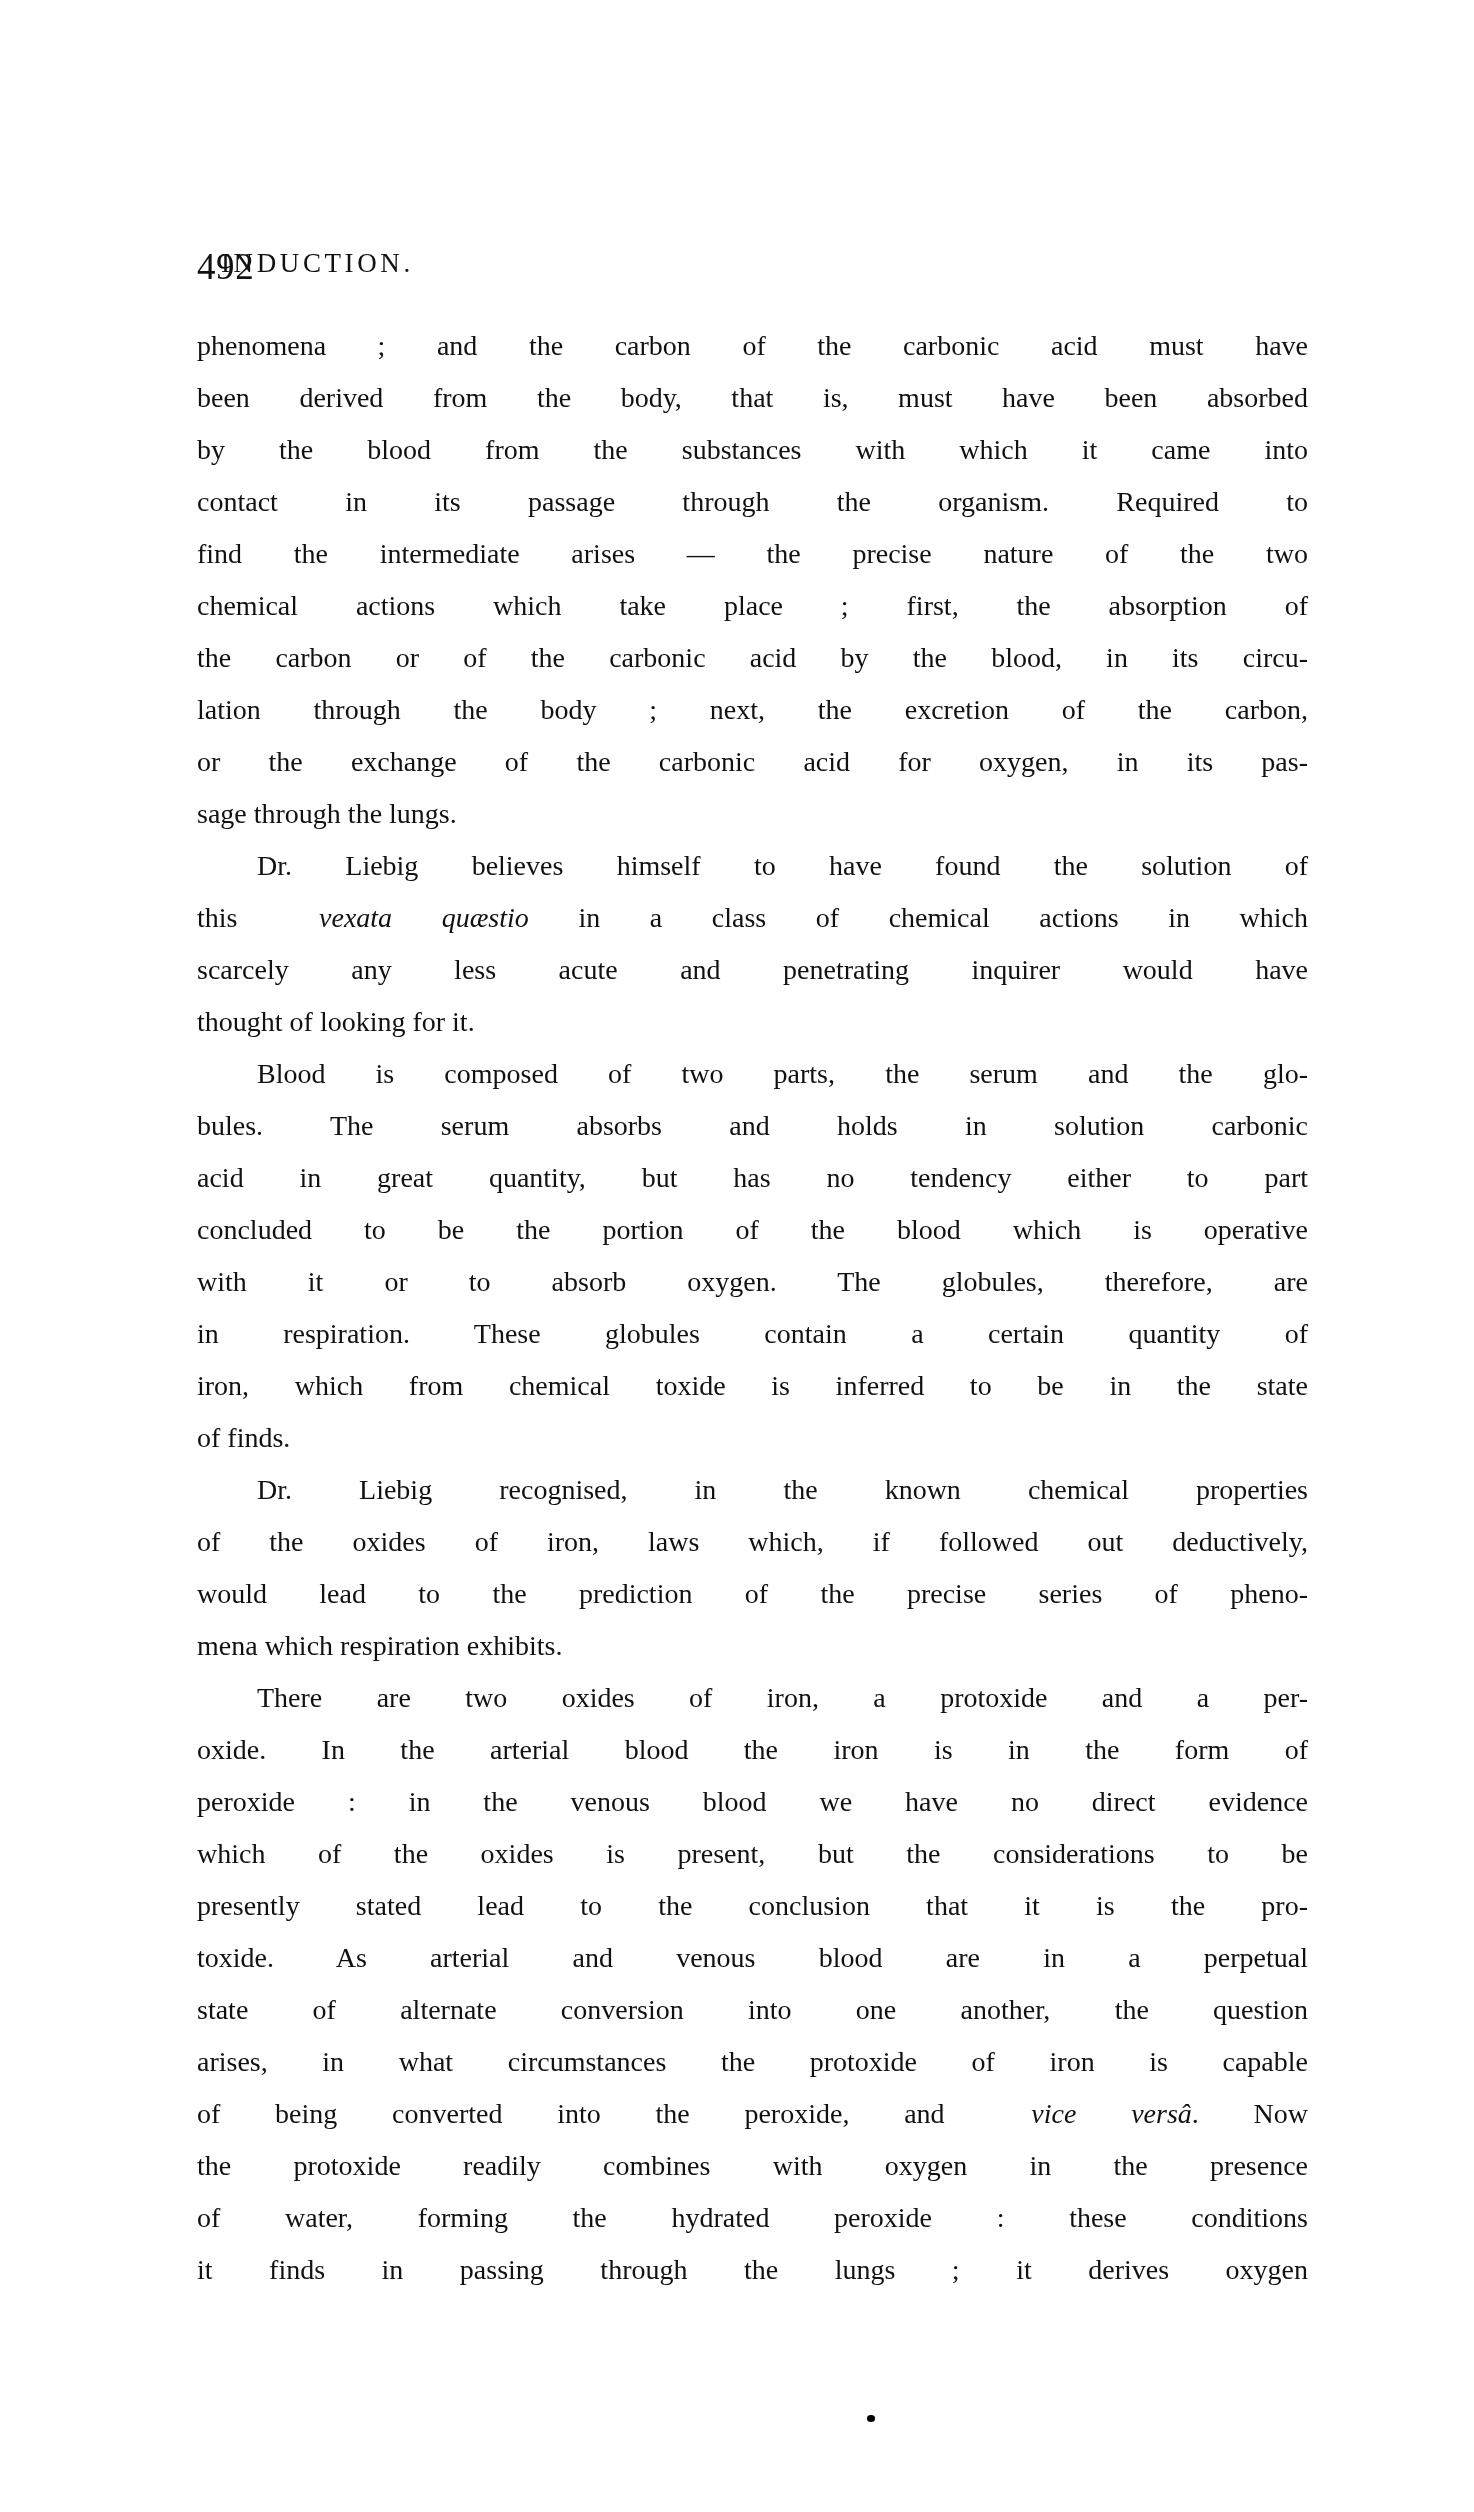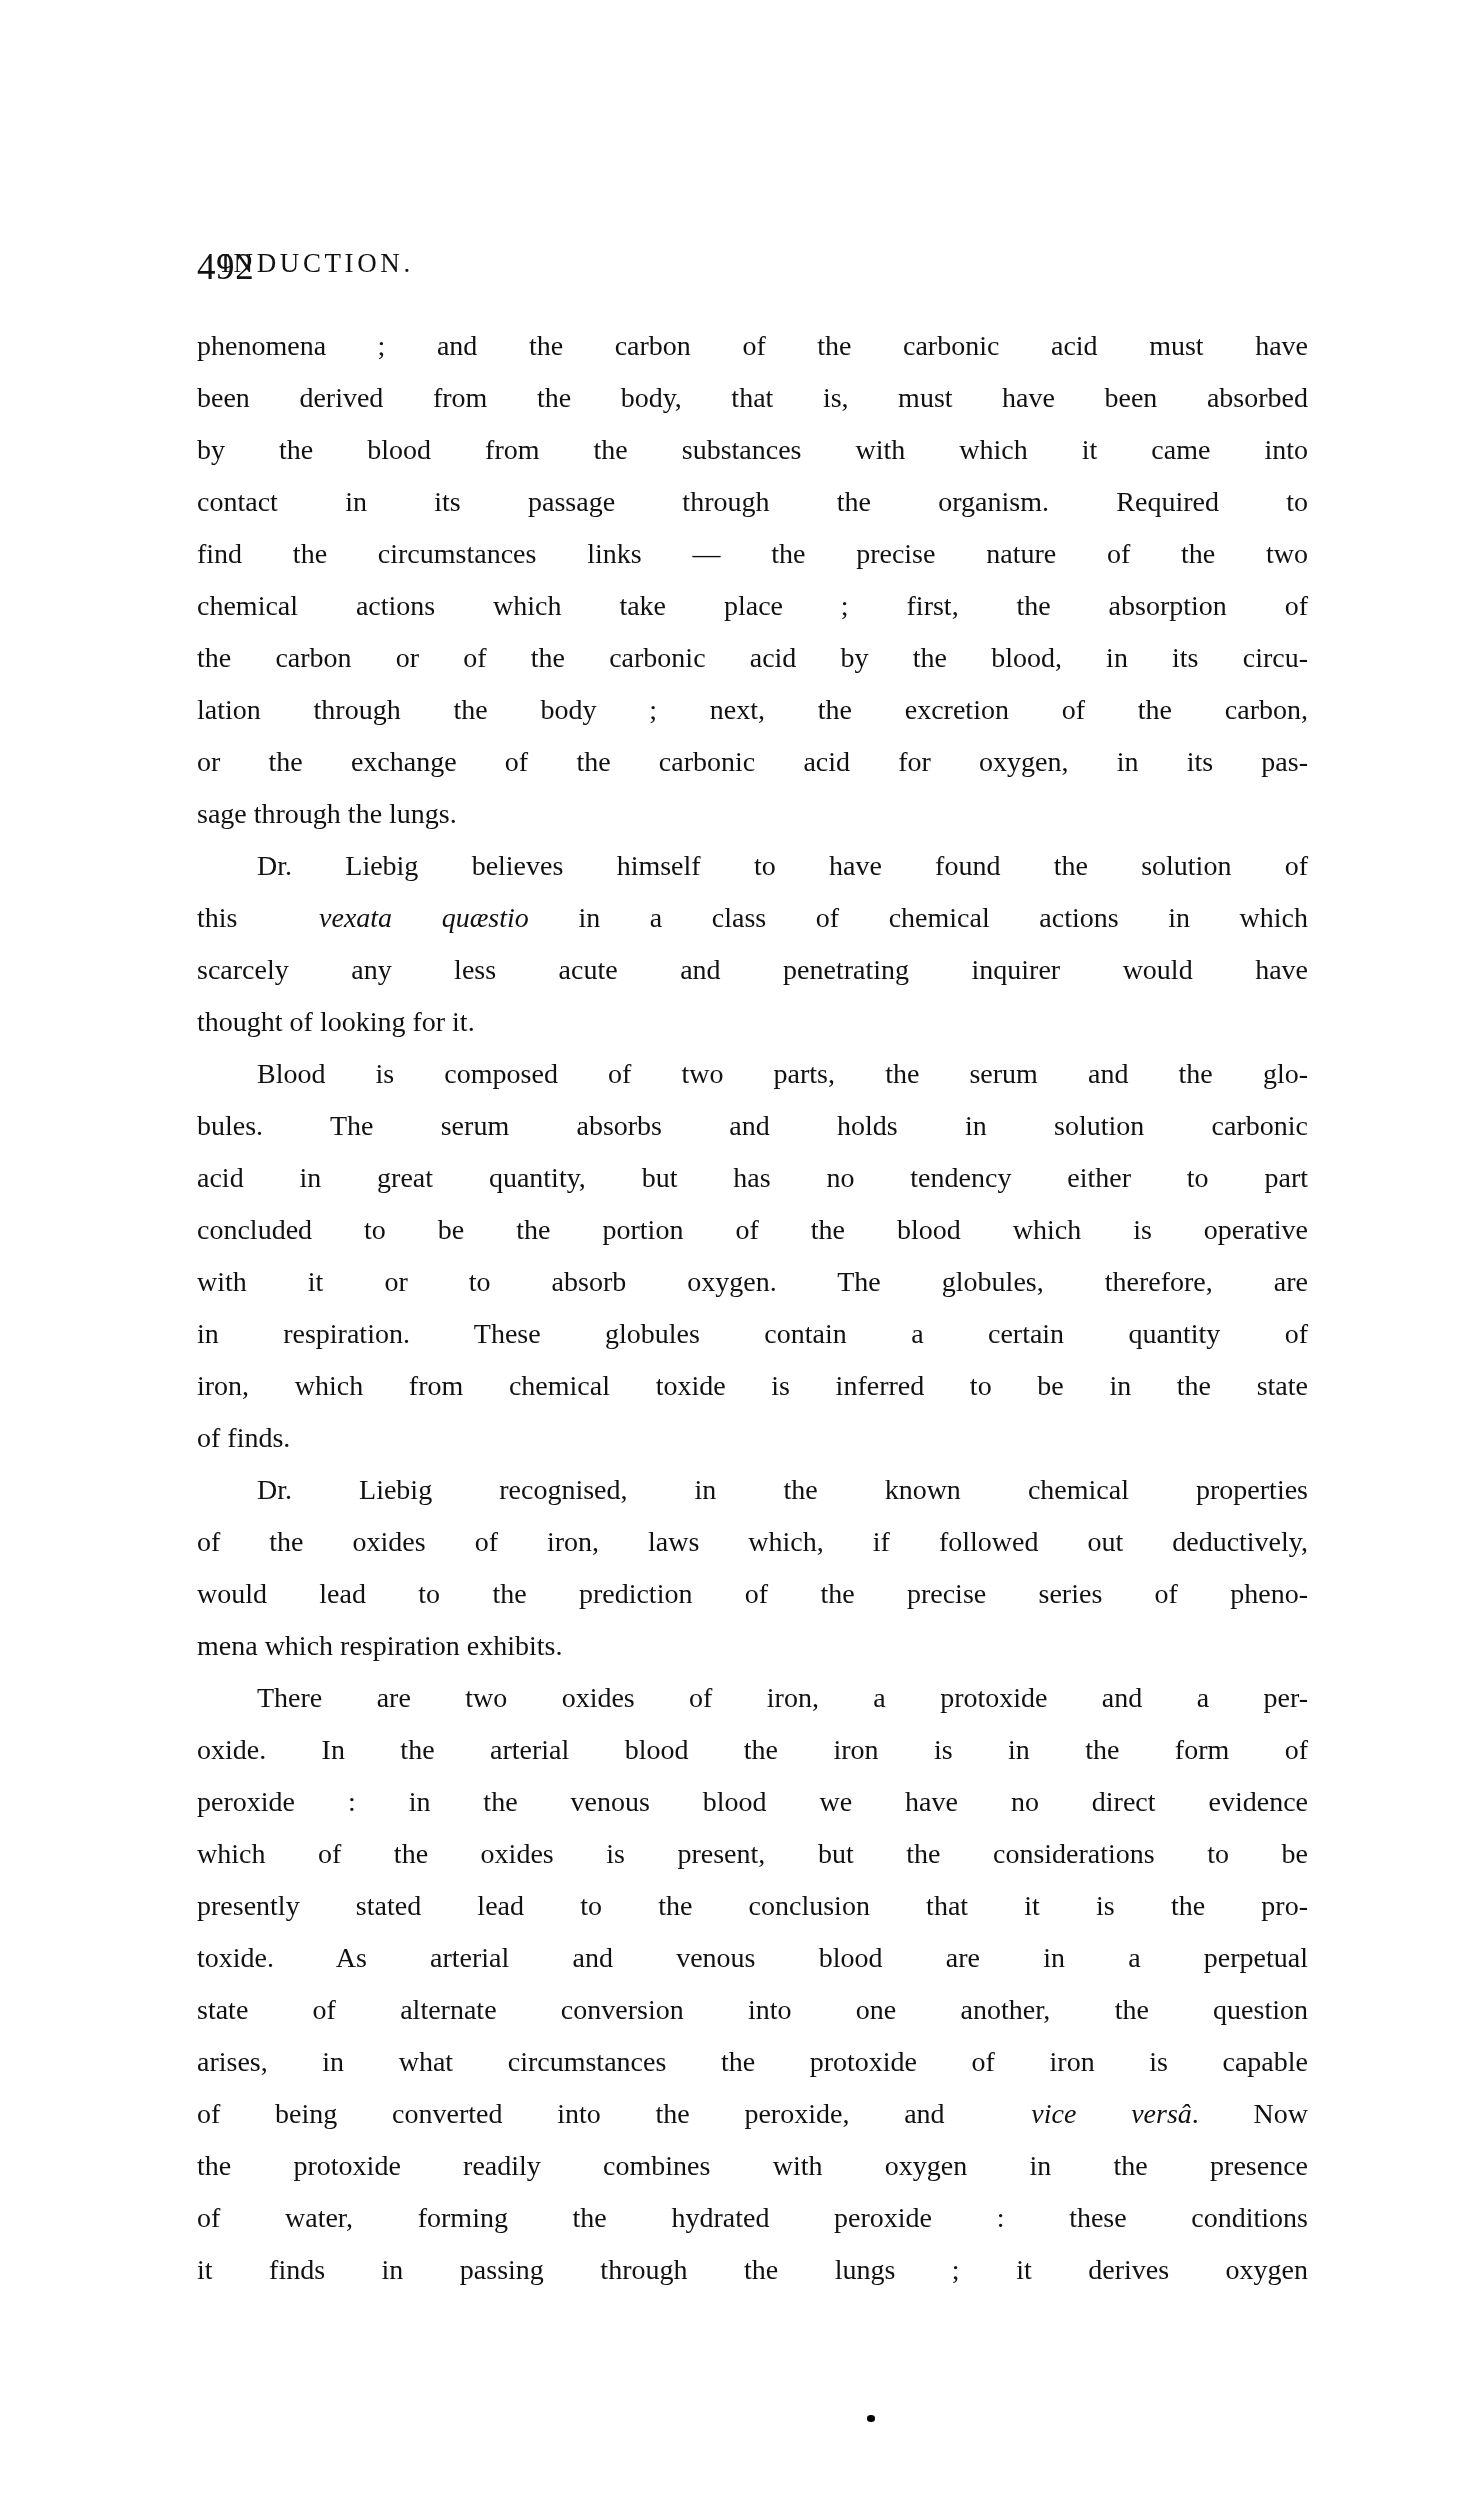--- a/index.html
+++ b/index.html
@@ -95,21 +95,21 @@
     <span class="page-number">492</span>
     <div class="running-title">INDUCTION.</div>
   </div>
 
   <div class="body-text" id="body-text">
       <div class="para">
         <span class="line">phenomena ; and the carbon of the carbonic acid must have</span>
         <span class="line">been derived from the body, that is, must have been absorbed</span>
         <span class="line">by the blood from the substances with which it came into</span>
         <span class="line">contact in its passage through the organism. Required to</span>
-        <span class="line">find the circumstances links — the precise nature of the two</span>
+        <span class="line">find the intermediate arises — the precise nature of the two</span>
         <span class="line">chemical actions which take place ; first, the absorption of</span>
         <span class="line">the carbon or of the carbonic acid by the blood, in its circu-</span>
         <span class="line">lation through the body ; next, the excretion of the carbon,</span>
         <span class="line">or the exchange of the carbonic acid for oxygen, in its pas-</span>
         <span class="line last">sage through the lungs.</span>
       </div>
       <div class="para">
         <span class="line" style="padding-left: 60px;">Dr. Liebig believes himself to have found the solution of</span>
         <span class="line">this <em>vexata quæstio</em> in a class of chemical actions in which</span>
         <span class="line">scarcely any less acute and penetrating inquirer would have</span>

